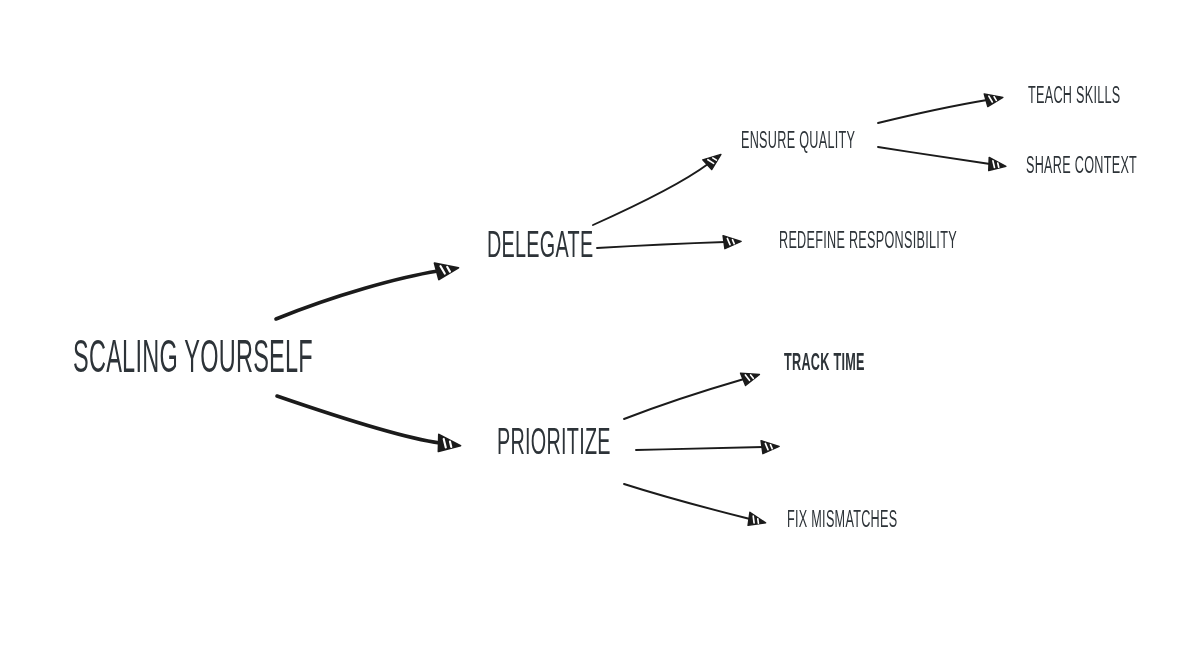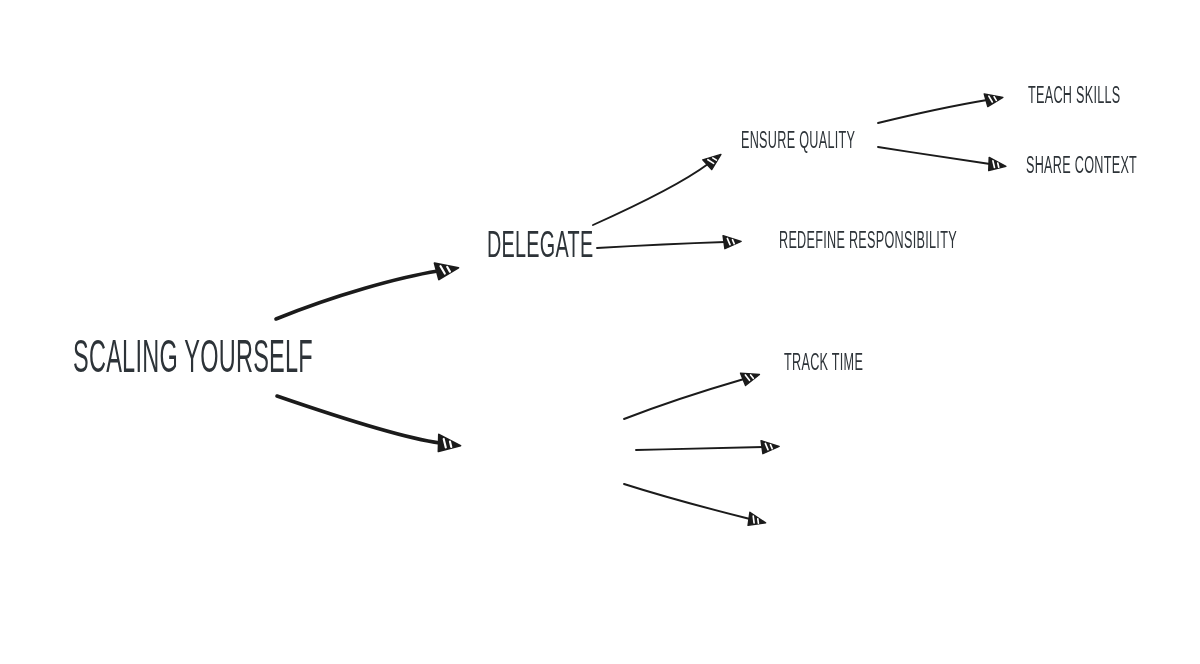--- a/index.html
+++ b/index.html
@@ -47,21 +47,21 @@
   .node.lvl2 { font-size: 36px; }
   .node.lvl3 { font-size: 23px; }
 
   .n-root      { left: 73px;  top: 332px; }
   .n-delegate  { left: 487px; top: 227px; }
   .n-prioritize{ left: 497px; top: 424px; }
   .n-ensure    { left: 741px; top: 129px; text-align: center; }
   .n-teach     { left: 1028px; top: 84px; }
   .n-share     { left: 1026px; top: 154px; }
   .n-redefine  { left: 757px; top: 229px; margin-left: 22px; }
-  .n-track     { left: 784px; top: 351px; }
+  .n-track     { left: 784px; top: 351px; font-weight: bold; }
   .n-capture   { left: 800px; top: 436px; }
   .n-fix       { left: 787px; top: 508px; }
 </style>
 </head>
 <body>
 
 <div class="canvas">
 
   <svg class="edges" viewBox="0 0 1200 664" xmlns="http://www.w3.org/2000/svg">
     <defs>
@@ -90,20 +90,23 @@
   </svg>
 
   <div class="node lvl1 n-root">
     <span class="txt">SCALING YOURSELF</span>
   </div>
 
   <div class="node lvl2 n-delegate">
     <span class="txt">DELEGATE</span>
   </div>
 
+  <div class="node lvl2 n-prioritize">
+    <span class="txt">PRIORITIZE</span>
+  </div>
 
   <div class="node lvl3 n-ensure">
     <span class="txt">ENSURE QUALITY</span>
   </div>
 
   <div class="node lvl3 n-teach">
     <span class="txt">TEACH SKILLS</span>
   </div>
 
   <div class="node lvl3 n-share">
@@ -112,14 +115,17 @@
 
   <div class="node lvl3 n-redefine">
     <span class="txt">REDEFINE RESPONSIBILITY</span>
   </div>
 
   <div class="node lvl3 n-track">
     <span class="txt">TRACK TIME</span>
   </div>
 
 
+  <div class="node lvl3 n-fix">
+    <span class="txt">FIX MISMATCHES</span>
+  </div>
 
 </div>
 
 </body></html>

